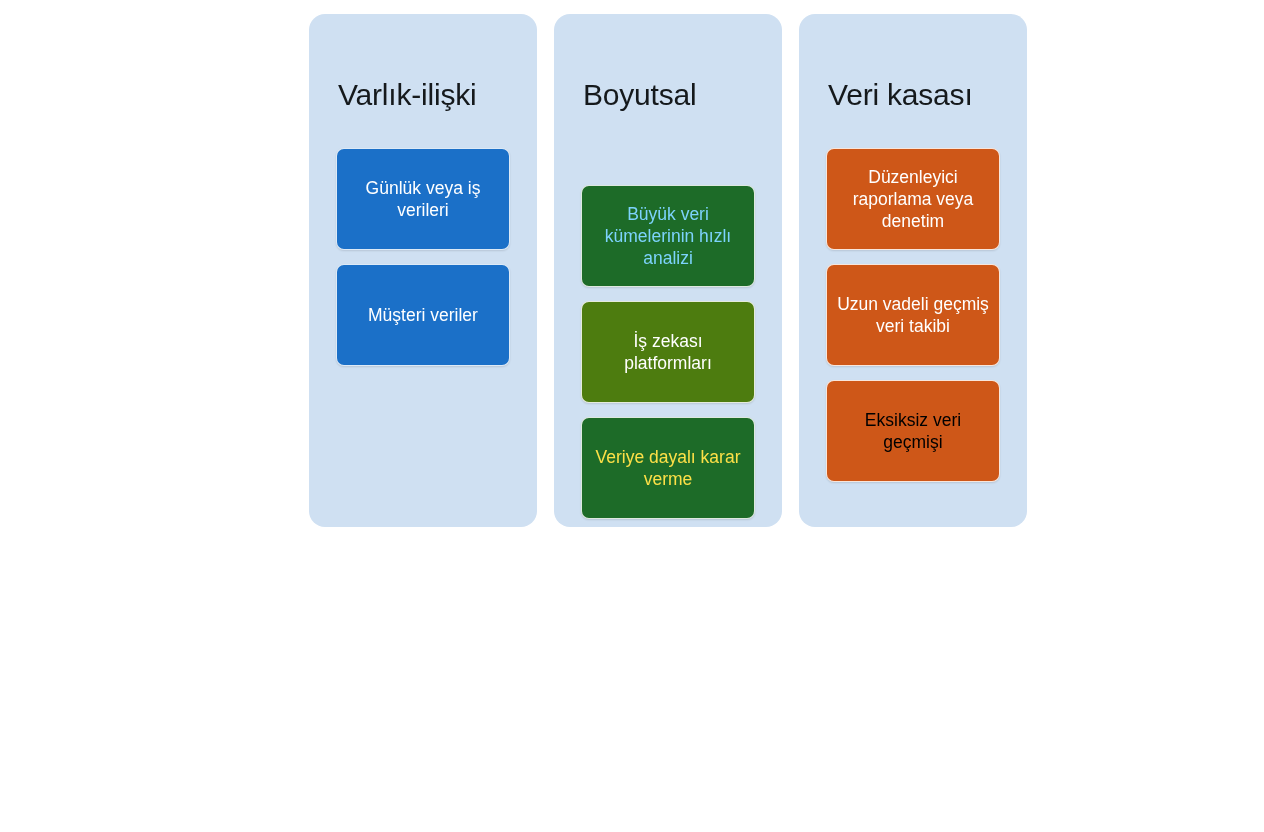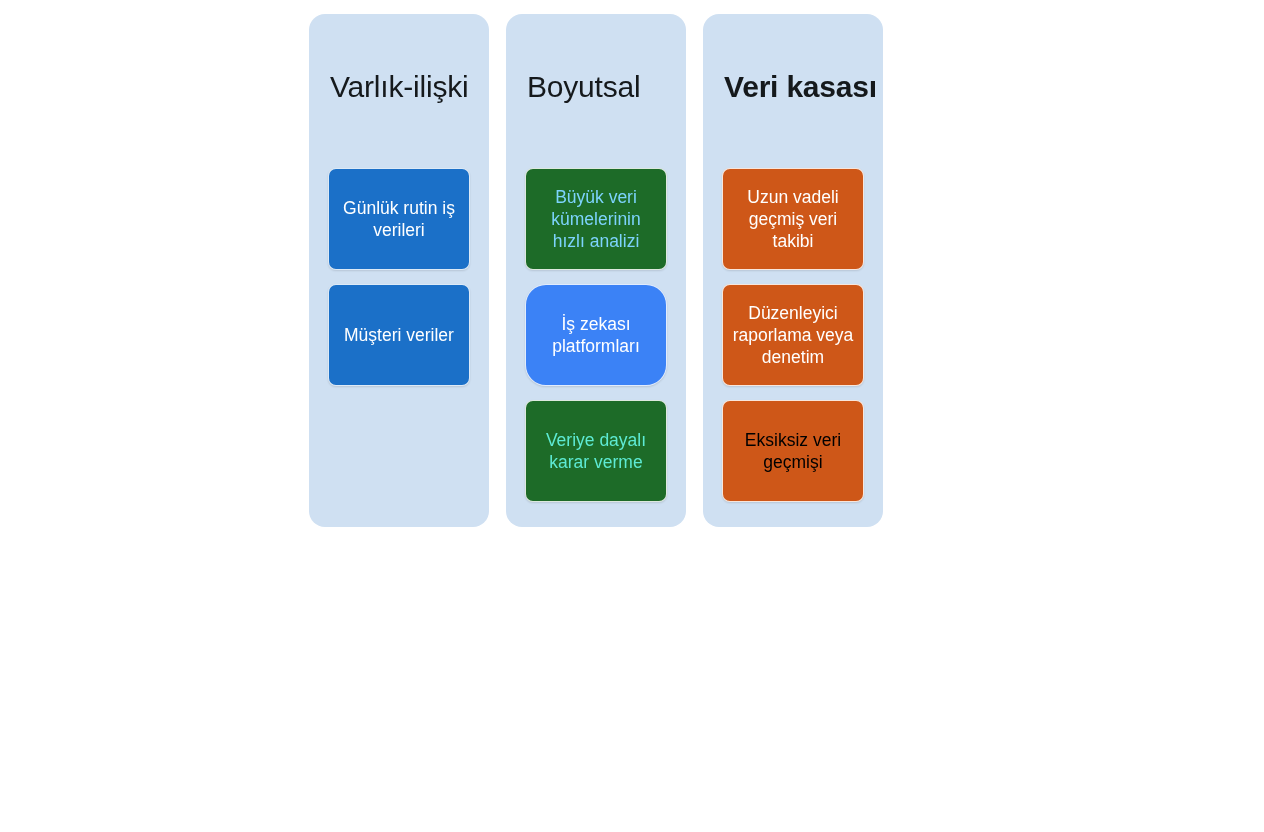--- a/index.html
+++ b/index.html
@@ -20,29 +20,28 @@
   .board {
     position: absolute;
     left: 309px;
     top: 14px;
     display: flex;
     flex-direction: row;
     gap: 17px;
   }
 
   .column {
-    width: 180px;
+    width: 228px;
     height: 513px;
     border-radius: 16px;
     box-sizing: border-box;
-    padding: 0;
+    padding: 8px;
     position: relative;
     display: flex;
     flex-direction: column;
-    gap: 28px;
   }
 
   .column-title {
     margin: 0;
     padding: 58px 0 0 21px;
     font-size: 30px;
     font-weight: 400;
     line-height: 1;
     letter-spacing: -0.2px;
     color: #15191c;
@@ -80,51 +79,51 @@
 </style>
 </head>
 <body style="background: rgb(255, 255, 255);">
 
 <div class="board">
 
   <div class="column" style="background: rgb(207, 224, 242);">
     <h2 class="column-title" style="color: rgb(21, 25, 28);">Varlık-ilişki</h2>
     <div class="cards">
       <div class="card" style="background: rgb(27, 112, 200); color: rgb(255, 255, 255);">
-        <span class="card-label">Günlük rutin iş verileri</span>
+        <span class="card-label">Günlük veya iş verileri</span>
       </div>
       <div class="card" style="background: rgb(27, 112, 200); color: rgb(255, 255, 255);">
         <span class="card-label">Müşteri veriler</span>
       </div>
     </div>
   </div>
 
-  <div class="column" style="background: rgb(207, 224, 242);">
+  <div class="column" style="background: rgb(207, 224, 242); justify-content: space-between;">
     <h2 class="column-title" style="color: rgb(21, 25, 28);">Boyutsal</h2>
     <div class="cards">
       <div class="card" style="background: rgb(29, 107, 40); color: #7dd3fc;">
         <span class="card-label">Büyük veri kümelerinin hızlı analizi</span>
       </div>
-      <div class="card" style="background: #3b82f6; color: rgb(255, 255, 255); border-radius: 21px;">
+      <div class="card" style="background: #4d7c0f; color: rgb(255, 255, 255);">
         <span class="card-label">İş zekası platformları</span>
       </div>
-      <div class="card" style="background: rgb(29, 107, 40); color: #5eead4;">
+      <div class="card" style="background: rgb(29, 107, 40); color: #fde047;">
         <span class="card-label">Veriye dayalı karar verme</span>
       </div>
     </div>
   </div>
 
   <div class="column" style="background: rgb(207, 224, 242);">
-    <h2 class="column-title" style="color: rgb(21, 25, 28); font-weight: bold;">Veri kasası</h2>
+    <h2 class="column-title" style="color: rgb(21, 25, 28);">Veri kasası</h2>
     <div class="cards">
       <div class="card" style="background: rgb(206, 87, 24); color: rgb(255, 255, 255);">
-        <span class="card-label">Uzun vadeli geçmiş veri takibi</span>
+        <span class="card-label">Düzenleyici raporlama veya denetim</span>
       </div>
       <div class="card" style="background: rgb(206, 87, 24); color: rgb(255, 255, 255);">
-        <span class="card-label">Düzenleyici raporlama veya denetim</span>
+        <span class="card-label">Uzun vadeli geçmiş veri takibi</span>
       </div>
       <div class="card" style="background: rgb(206, 87, 24); color: #000000;">
         <span class="card-label">Eksiksiz veri geçmişi</span>
       </div>
     </div>
   </div>
 
 </div>
 
 </body></html>

